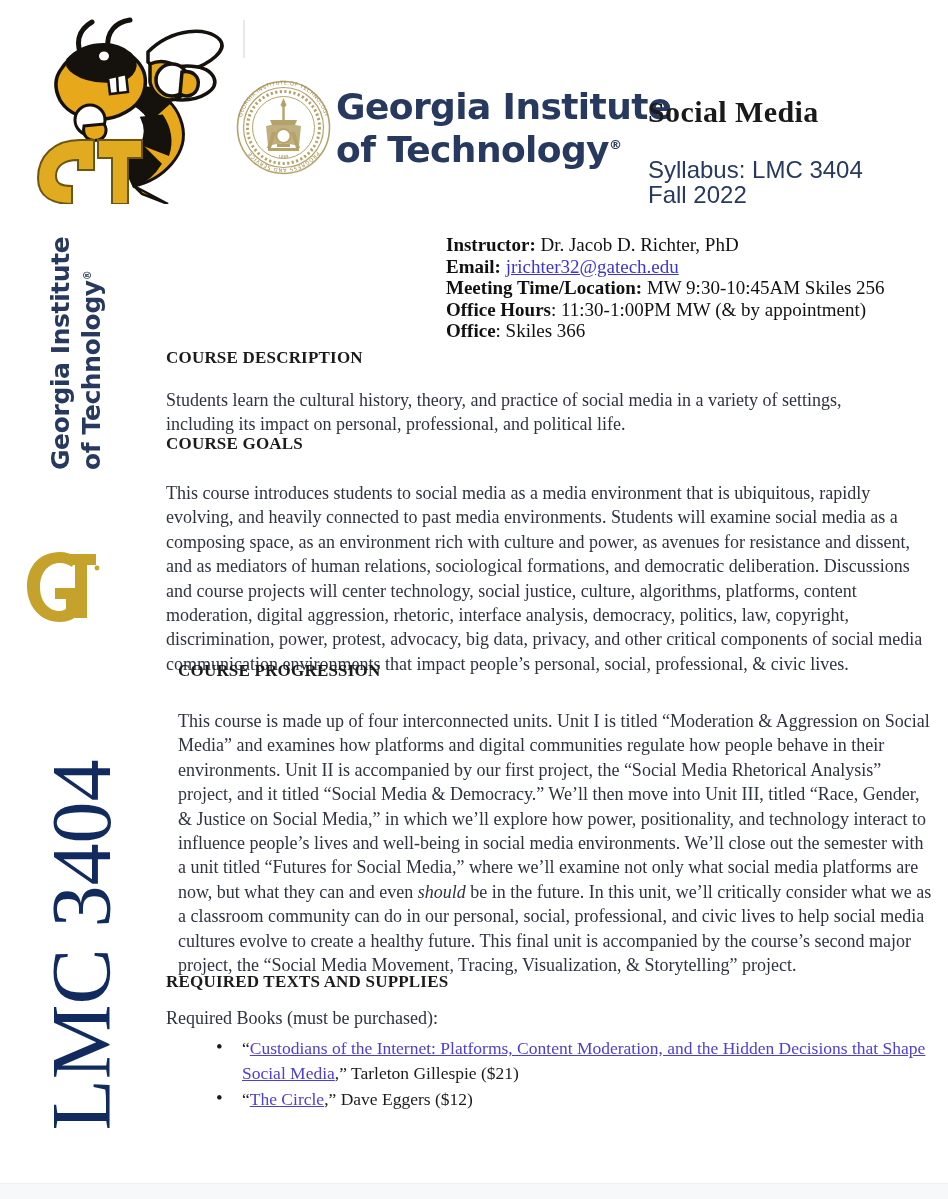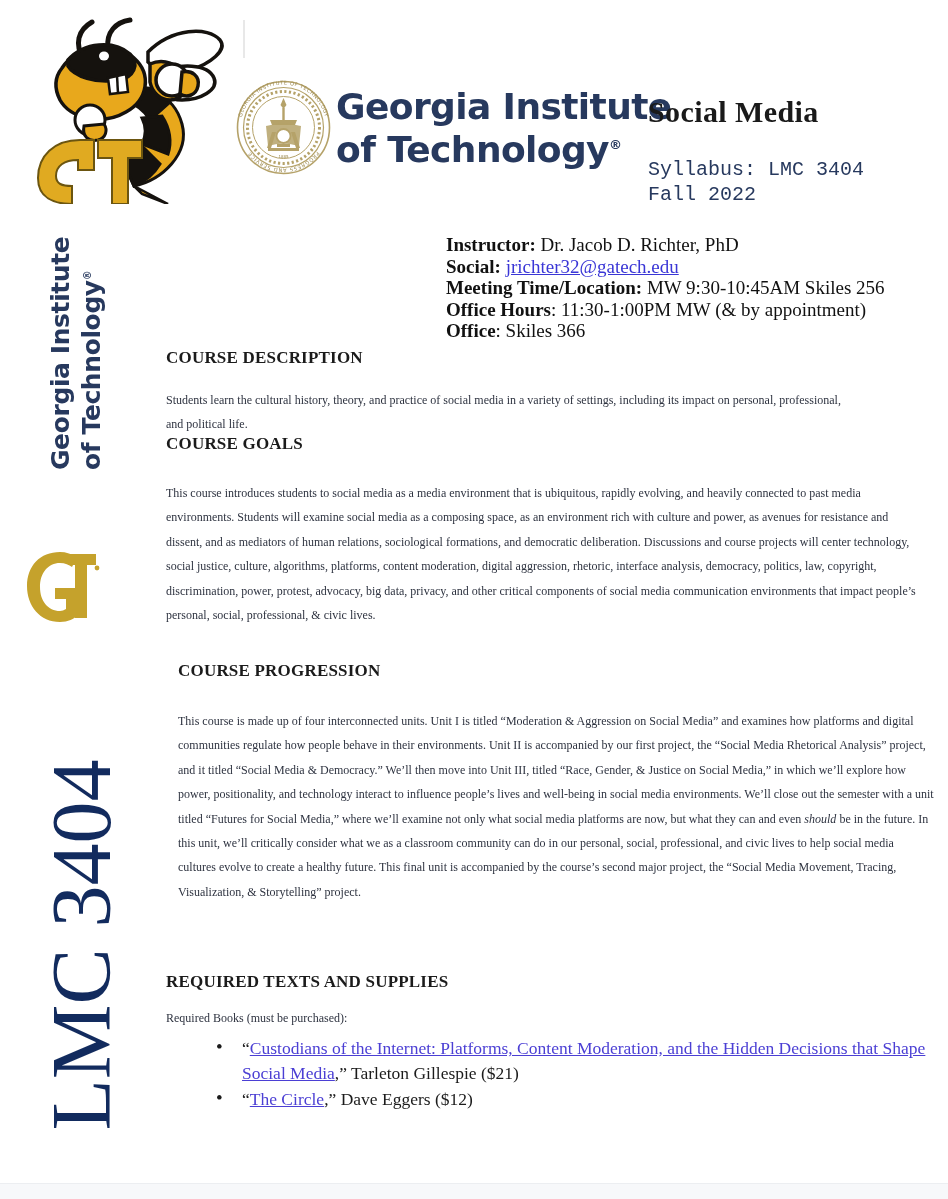--- a/index.html
+++ b/index.html
@@ -88,22 +88,22 @@
   }
   #course-title {
     font-family: "Liberation Serif", serif;
     font-weight: bold;
     font-size: 30px;
     line-height: 34px;
     color: #1a1a1a;
     letter-spacing: 0.4px;
   }
   #syllabus-line, #term-line {
-    font-family: Liberation Mono, monospace;
-    font-size: 20px;
+    font-family: Liberation Sans, sans-serif;
+    font-size: 24px;
     line-height: 25px;
     color: #27395e;
   }
   #syllabus-line { margin-top: 28px; }
 
   
   #sidebar {
     position: absolute;
     left: 0;
     top: 0;
@@ -181,21 +181,21 @@
     text-decoration: underline;
   }
 
   .section-head {
     font-size: 17px;
     font-weight: bold;
     color: #1b1b1b;
     letter-spacing: 0.2px;
   }
   .para {
-    font-size: 12px;
+    font-size: 18px;
     line-height: 24.4px;
     color: #2e3340;
     text-align: left;
   }
   .para i { font-style: italic; }
 
   #sec-description { position: absolute; left: 0; top: 348px; width: 700px; }
   #sec-description .para { margin-top: 20px; width: 690px; }
 
   #sec-goals { position: absolute; left: 0; top: 434px; width: 772px; }
@@ -357,21 +357,21 @@
   </div>
 
   <div id="body-col">
 
     <div class="info-block">
       <div class="info-line">
         <b>Instructor:</b>
         <span>Dr. Jacob D. Richter, PhD</span>
       </div>
       <div class="info-line">
-        <b>Social:</b>
+        <b>Email:</b>
         <a class="email-link" href="#">jrichter32@gatech.edu</a>
       </div>
       <div class="info-line">
         <b>Meeting Time/Location:</b>
         <span>MW 9:30-10:45AM Skiles 256</span>
       </div>
       <div class="info-line">
         <b>Office Hours</b><span>: 11:30-1:00PM MW (&amp; by appointment)</span>
       </div>
       <div class="info-line">

